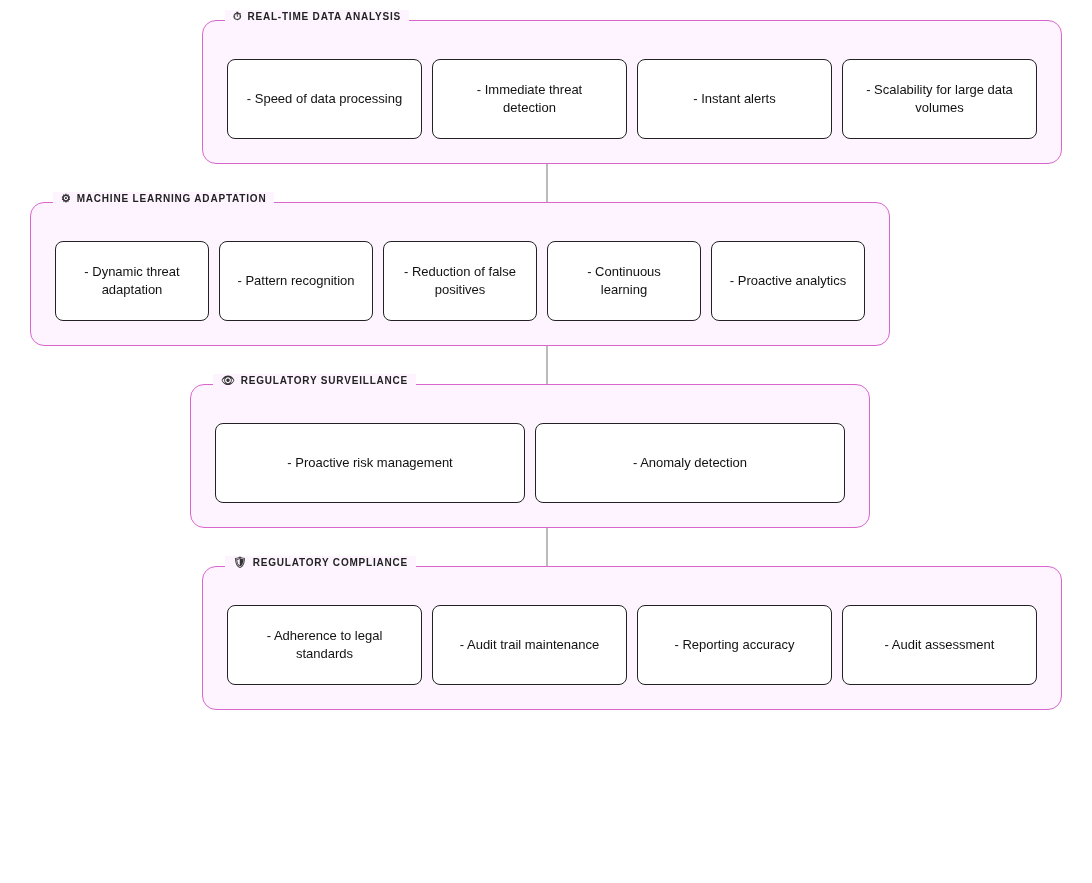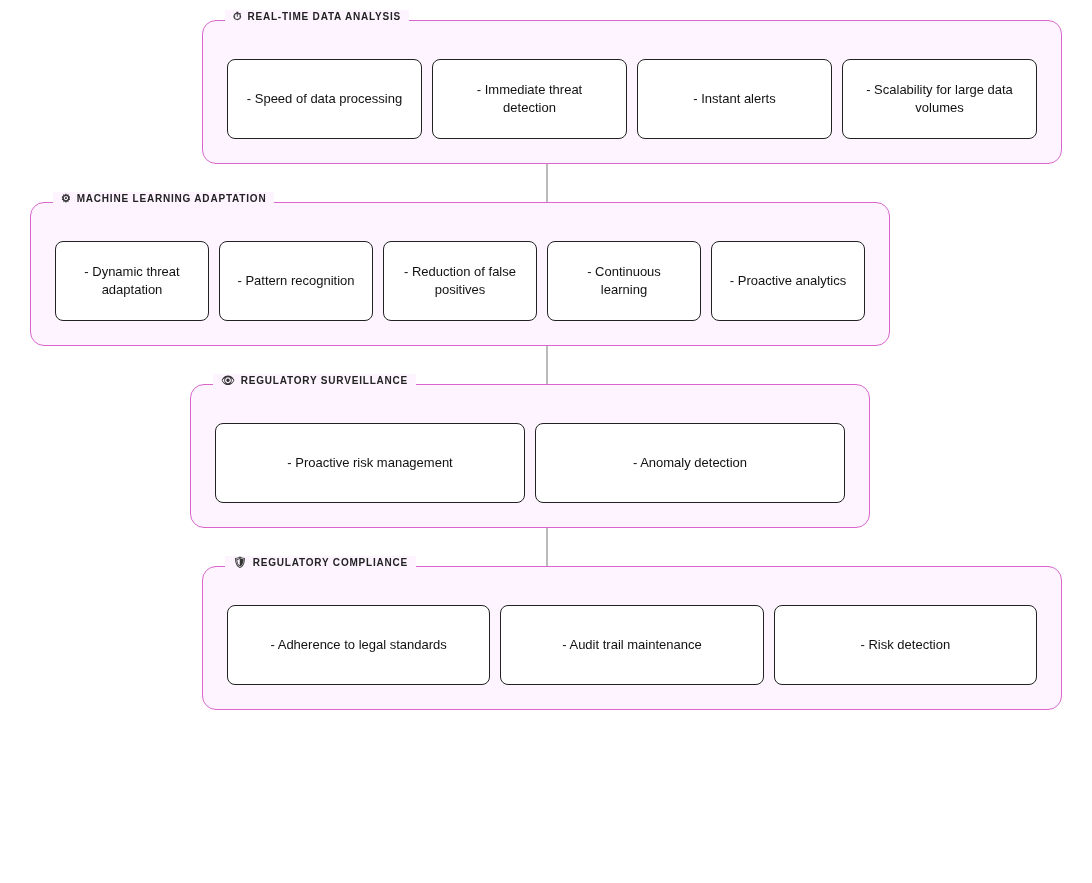--- a/index.html
+++ b/index.html
@@ -170,18 +170,19 @@
 
   <div class="section-wrapper" style="display:flex; justify-content:flex-end; margin-bottom:0;">
     <div class="section-box section-4">
       <div class="section-title">
         <span class="title-icon">🛡</span>
         <span>REGULATORY COMPLIANCE</span>
       </div>
       <div class="cards-row">
         <div class="card">- Adherence to legal standards</div>
         <div class="card">- Audit trail maintenance</div>
-        <div class="card">- Risk detection</div>
+        <div class="card">- Reporting accuracy</div>
+        <div class="card">- Audit assessment</div>
       </div>
     </div>
   </div>
 
 </div>
 
 </body></html>

